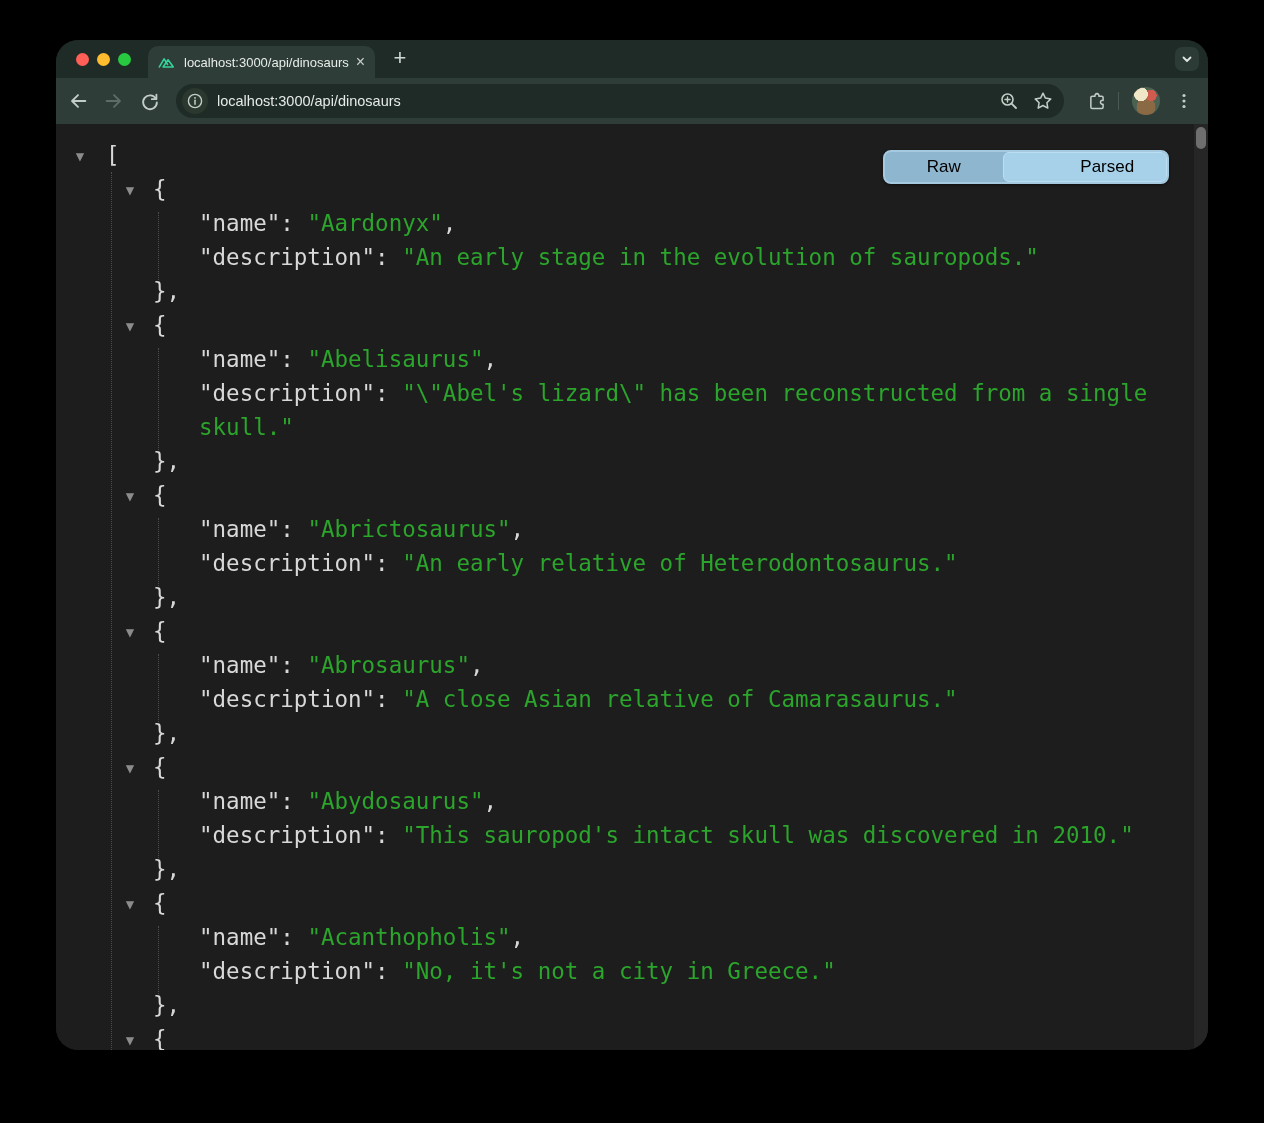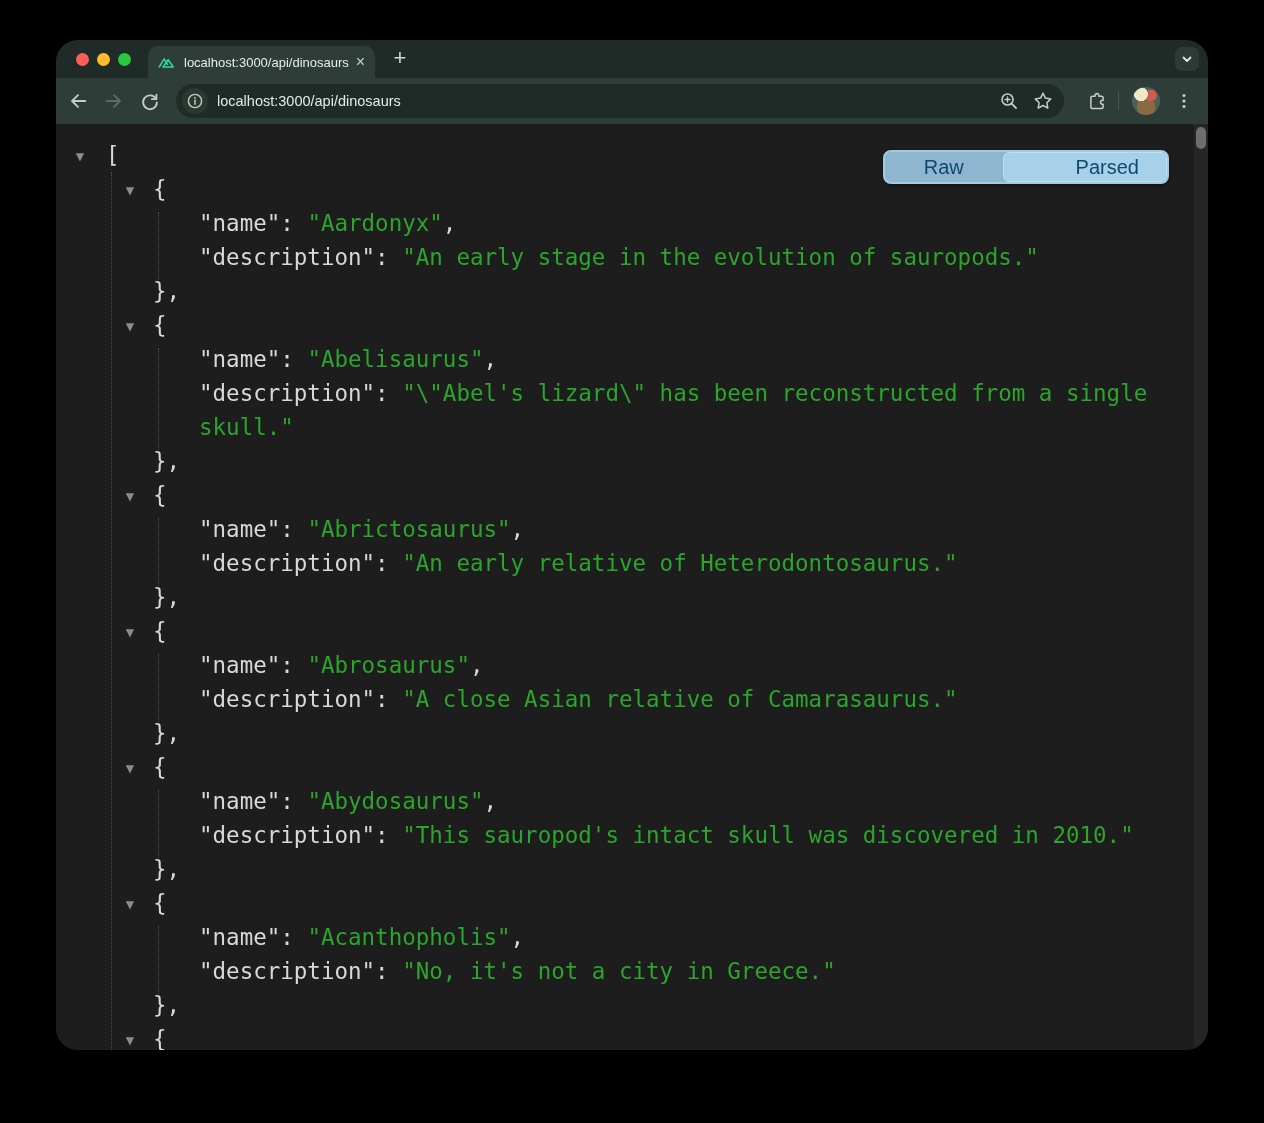--- a/index.html
+++ b/index.html
@@ -44,21 +44,21 @@
       #4b6152;}
   .menu-btn{position:absolute;left:1116px;top:11px;width:24px;height:24px;display:flex;align-items:center;justify-content:center;
     color:#c3cdc8;font-size:18px;}
 
   
   .content{position:relative;height:926px;background:#1d1d1d;overflow:hidden;}
 
   .segmented{position:absolute;top:26px;right:39px;width:286px;height:34px;display:flex;
     background:#8fb6cf;border:2px solid #a5c9de;border-radius:8px;box-sizing:border-box;
     box-shadow:0 1px 3px rgba(0,0,0,.5);overflow:hidden;}
-  .seg{flex:1;display:flex;align-items:center;justify-content:center;font-size:20px;color:#0c4a6e;}
+  .seg{flex:1;display:flex;align-items:center;justify-content:center;font-size:17px;color:#000000;}
   .seg.selected{background:#a6d1e9;border:1px solid #bcdef2;border-radius:6px;box-sizing:border-box;padding-left:45px;}
 
   .json-tree{position:absolute;left:0;top:0;right:14px;bottom:0;padding-top:14px;
     font-family:"DejaVu Sans Mono",monospace;font-size:22.5px;line-height:34px;color:#d8d8d8;}
   .row{position:relative;white-space:pre-wrap;}
   .row .tri{position:absolute;font-size:14px;color:#8c8c8c;width:20px;text-align:center;top:1px;}
   .root-row{padding-left:50px;} .root-row .tri{left:14px;}
   .brace-row{padding-left:97px;} .brace-row .tri{left:64px;}
   .kv-row{padding-left:143px;width:955px;}
   .str{color:#2ba52b;}

